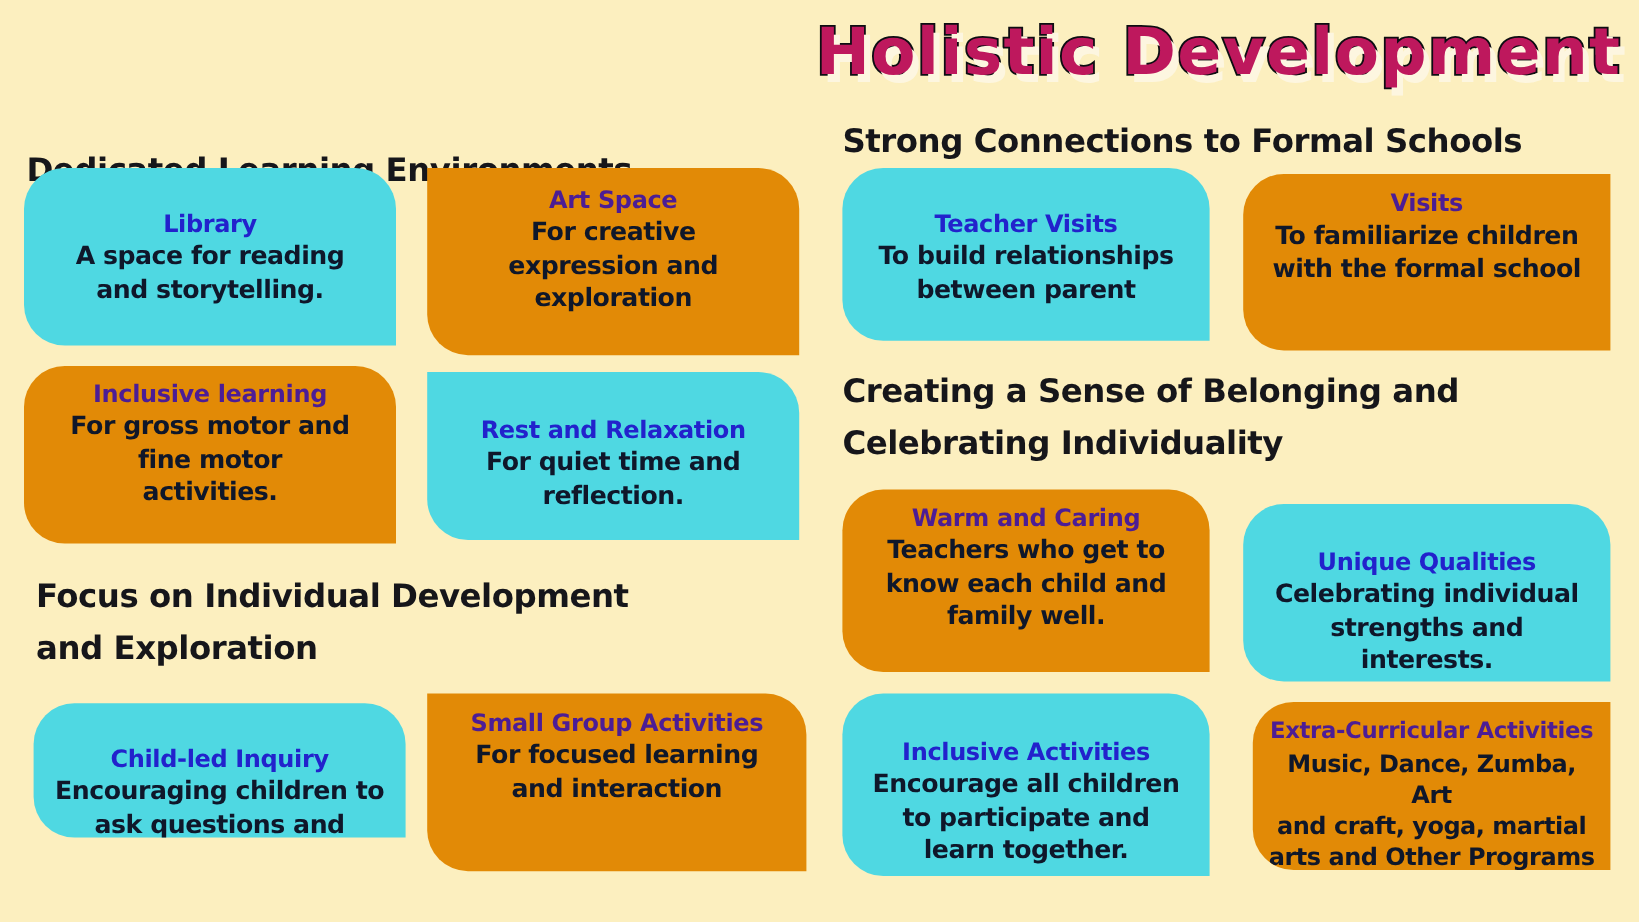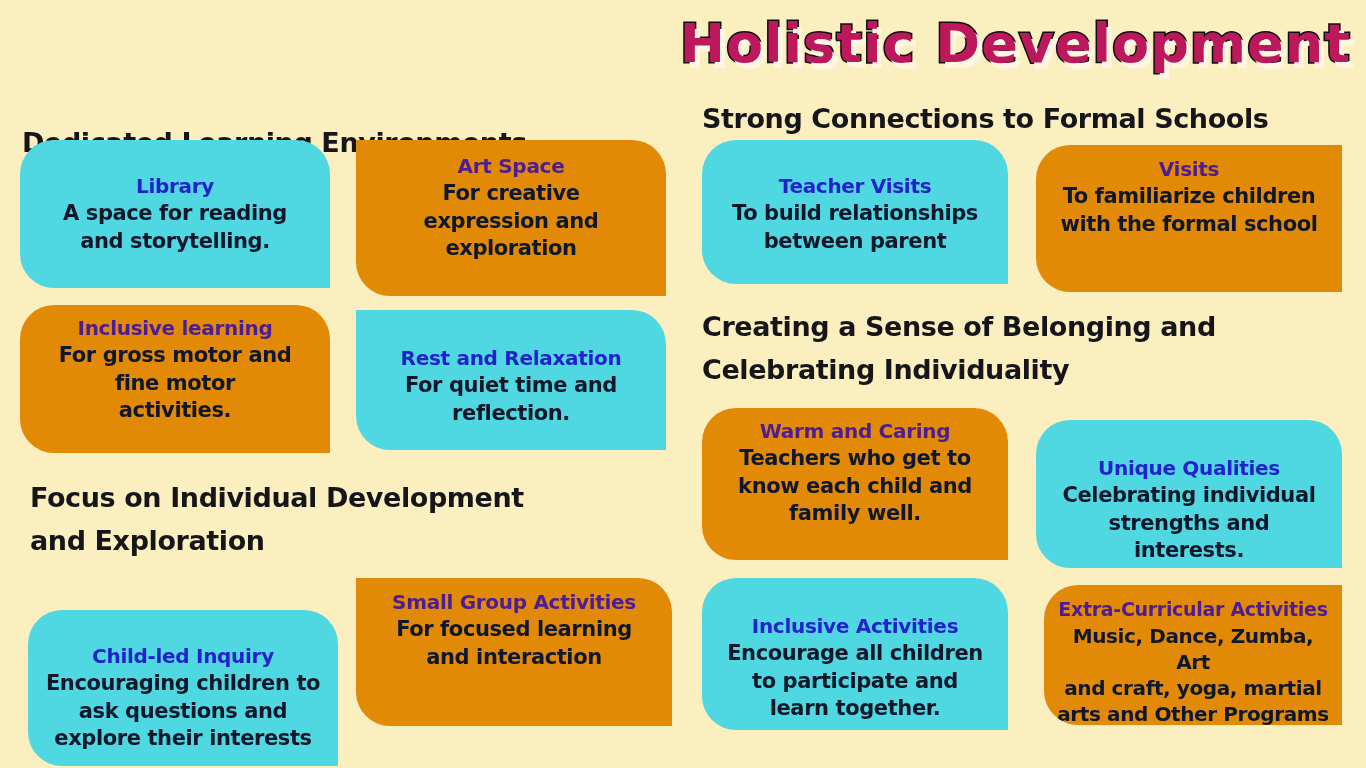--- a/index.html
+++ b/index.html
@@ -129,21 +129,21 @@
 
   <div class="card cyan r-tr-bl" style="left:356px; top:310px; width:310px; height:140px; padding-top:12px;">
     <div class="card-title">Rest and Relaxation</div>
     <div class="card-body">For quiet time and
 reflection.</div>
   </div>
 
   <div class="section-heading h-focus">Focus on Individual Development
 and Exploration</div>
 
-  <div class="card cyan r-tl-tr-bl" style="left:28px; top:610px; width:310px; height:156px; padding-top:10px;">
+  <div class="card cyan r-tl-tr-bl" style="left:28px; top:586px; width:310px; height:112px; padding-top:10px;">
     <div class="card-title compact-t">Child-led Inquiry</div>
     <div class="card-body">Encouraging children to
 ask questions and
 explore their interests</div>
   </div>
 
   <div class="card orange r-tr-bl" style="left:356px; top:578px; width:316px; height:148px; padding-top:12px;">
     <div class="card-title">Small Group Activities</div>
     <div class="card-body">For focused learning
 and interaction</div>

